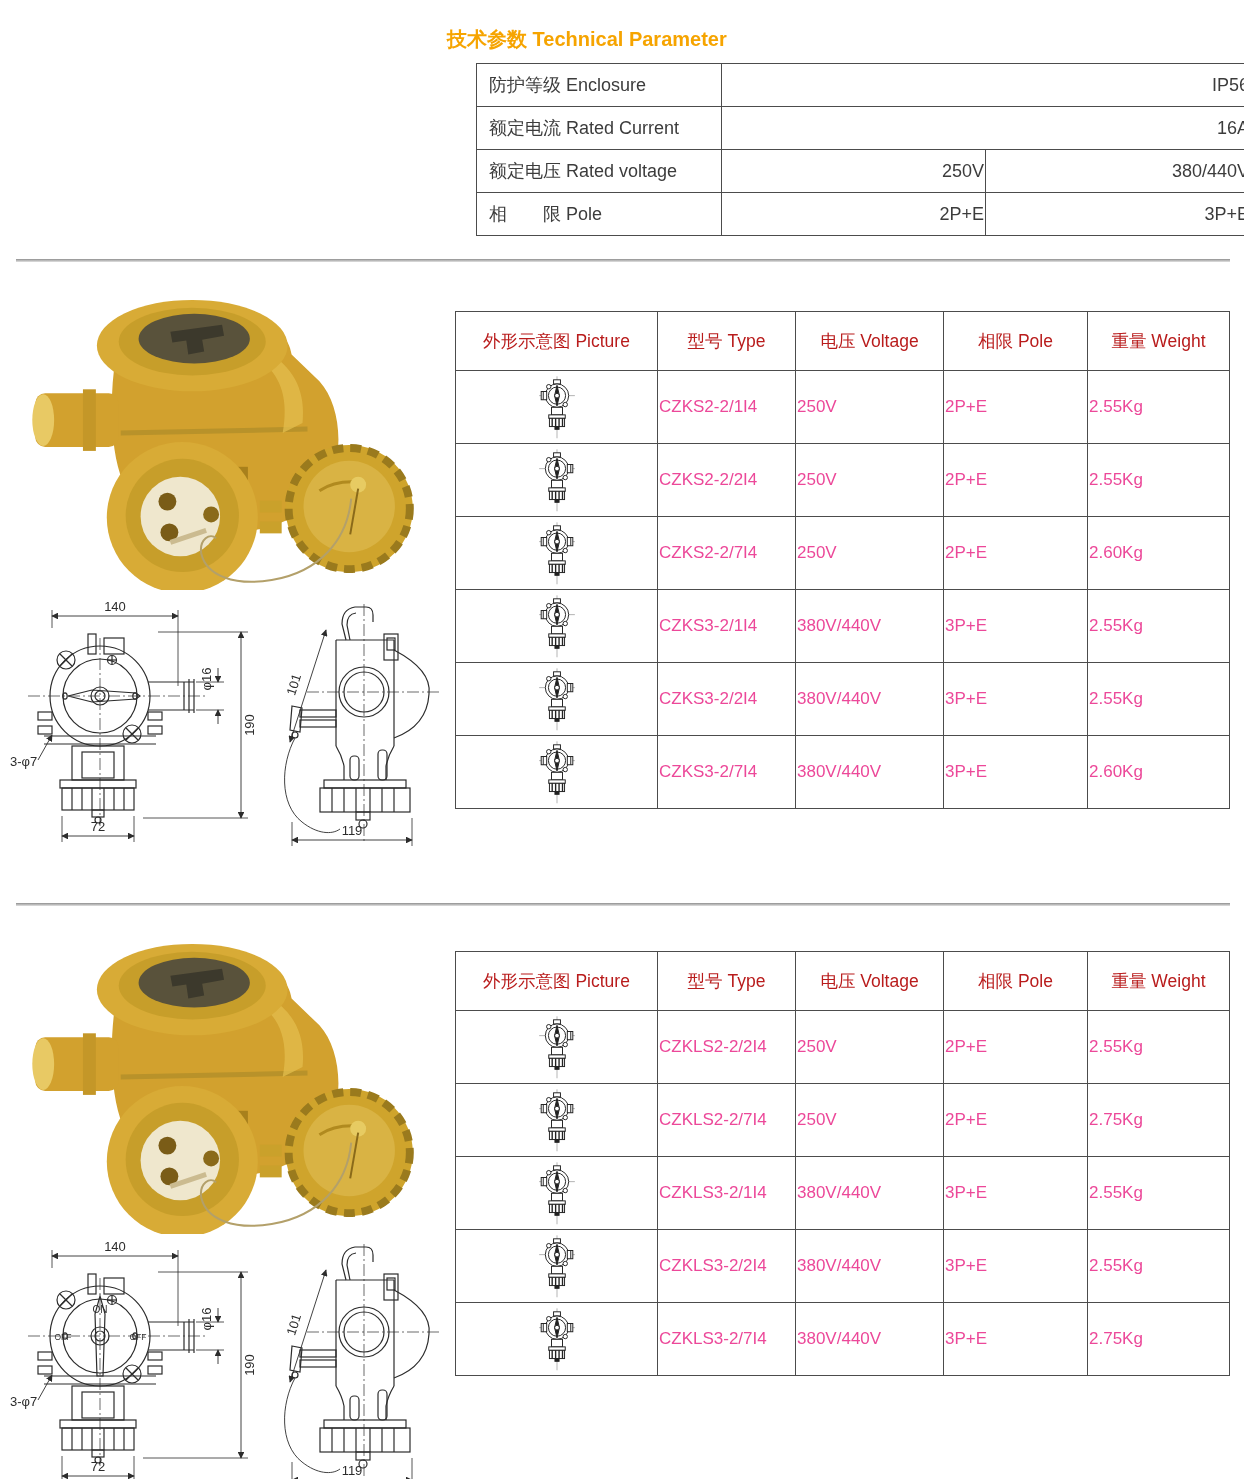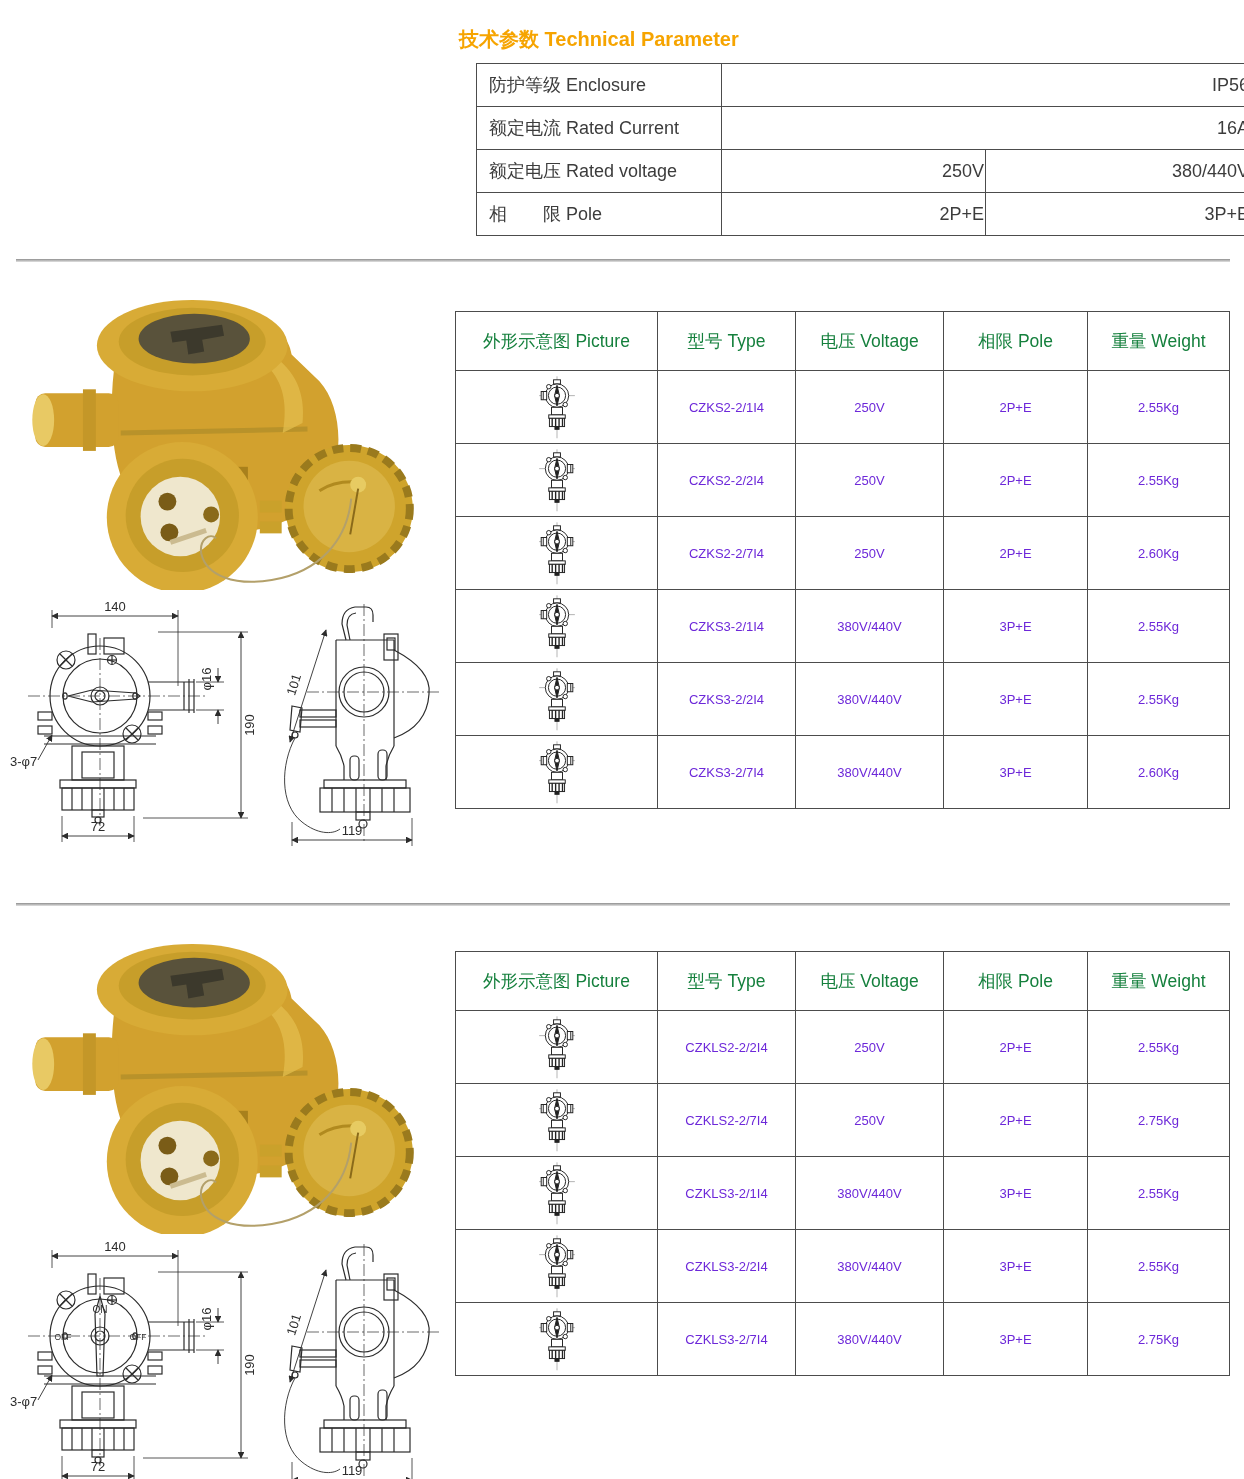--- a/index.html
+++ b/index.html
@@ -3,38 +3,38 @@
 <meta charset="utf-8">
 <style>
   html,body{margin:0;padding:0;}
   body{
     width:1244px;height:1479px;position:relative;background:#ffffff;
     font-family:"Liberation Sans","DejaVu Sans",sans-serif;color:#3a3a3a;
     overflow:hidden;
   }
   .abs{position:absolute;}
   .page-title{
-    left:459px;top:26px;margin:0;font-size:20px;font-weight:700;
+    left:447px;top:26px;margin:0;font-size:20px;font-weight:700;
     color:#f6a400;letter-spacing:0px;
   }
   .divider{
     left:16px;width:1214px;height:3px;
     background:linear-gradient(#8f8f8f,#e2e2e2);
   }
   table{border-collapse:collapse;table-layout:fixed;background:#fff;}
   td,th{border:1px solid #4c4c4c;font-weight:normal;overflow:hidden;}
   
   .spec-table{left:476px;top:63px;width:774px;}
   .spec-table td{height:40px;font-size:18px;text-align:right;color:#3c3c3c;}
   .spec-table td.lbl{text-align:left;padding-left:12px;}
   
   .prod-table{left:455px;top:311px;width:774px;}
   .prod-table.second{top:951px;}
-  .prod-table th{height:56px;font-size:17.5px;color:#15803d;}
-  .prod-table td{height:70px;font-size:13px;text-align:center;color:#6d28d9;}
+  .prod-table th{height:56px;font-size:17.5px;color:#b91c1c;}
+  .prod-table td{height:70px;font-size:17px;text-align:left;color:#ec4899;}
   .pic-cell svg{display:block;margin:2px auto 0 auto;}
   .photo-svg{left:20px;top:282px;}
   .photo-svg.second{top:926px;}
   .fv-svg{left:8px;top:594px;}
   .fv-svg.second{top:1234px;}
   .sv-svg{left:262px;top:594px;}
   .sv-svg.second{top:1234px;}
   .dim-text{font-family:"Liberation Sans","DejaVu Sans",sans-serif;font-size:13px;fill:#2c2c2c;}
   .onoff-text{font-family:"Liberation Sans","DejaVu Sans",sans-serif;fill:#2c2c2c;}
 </style>

